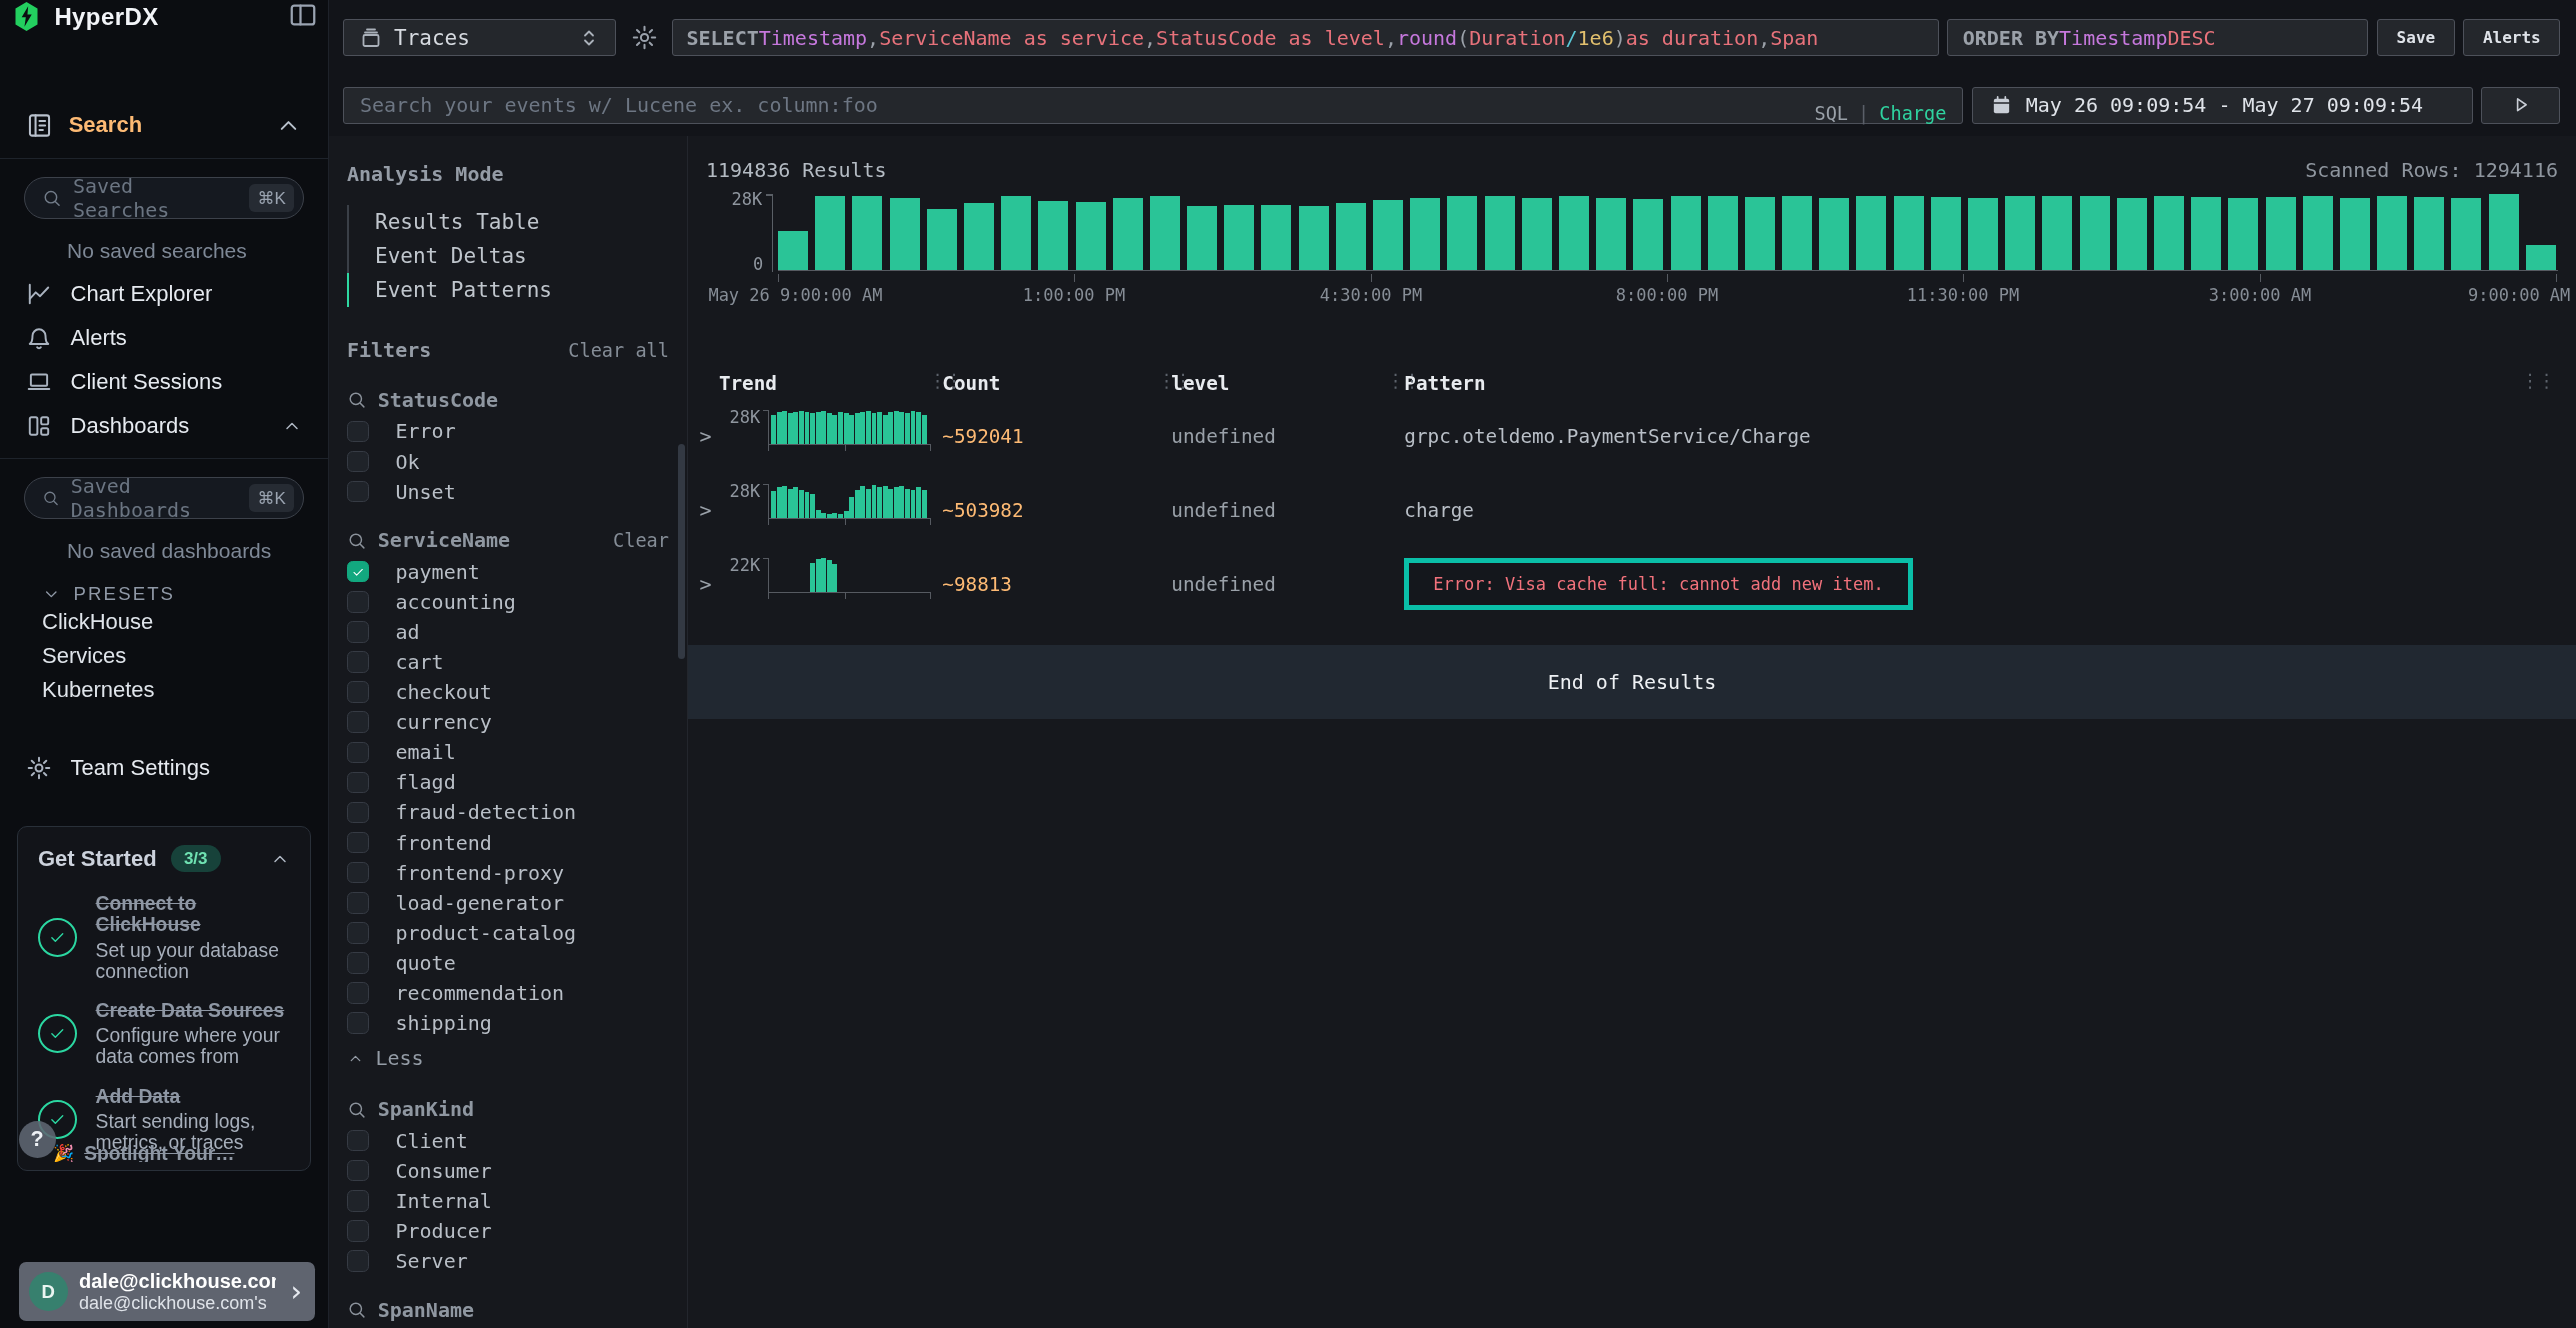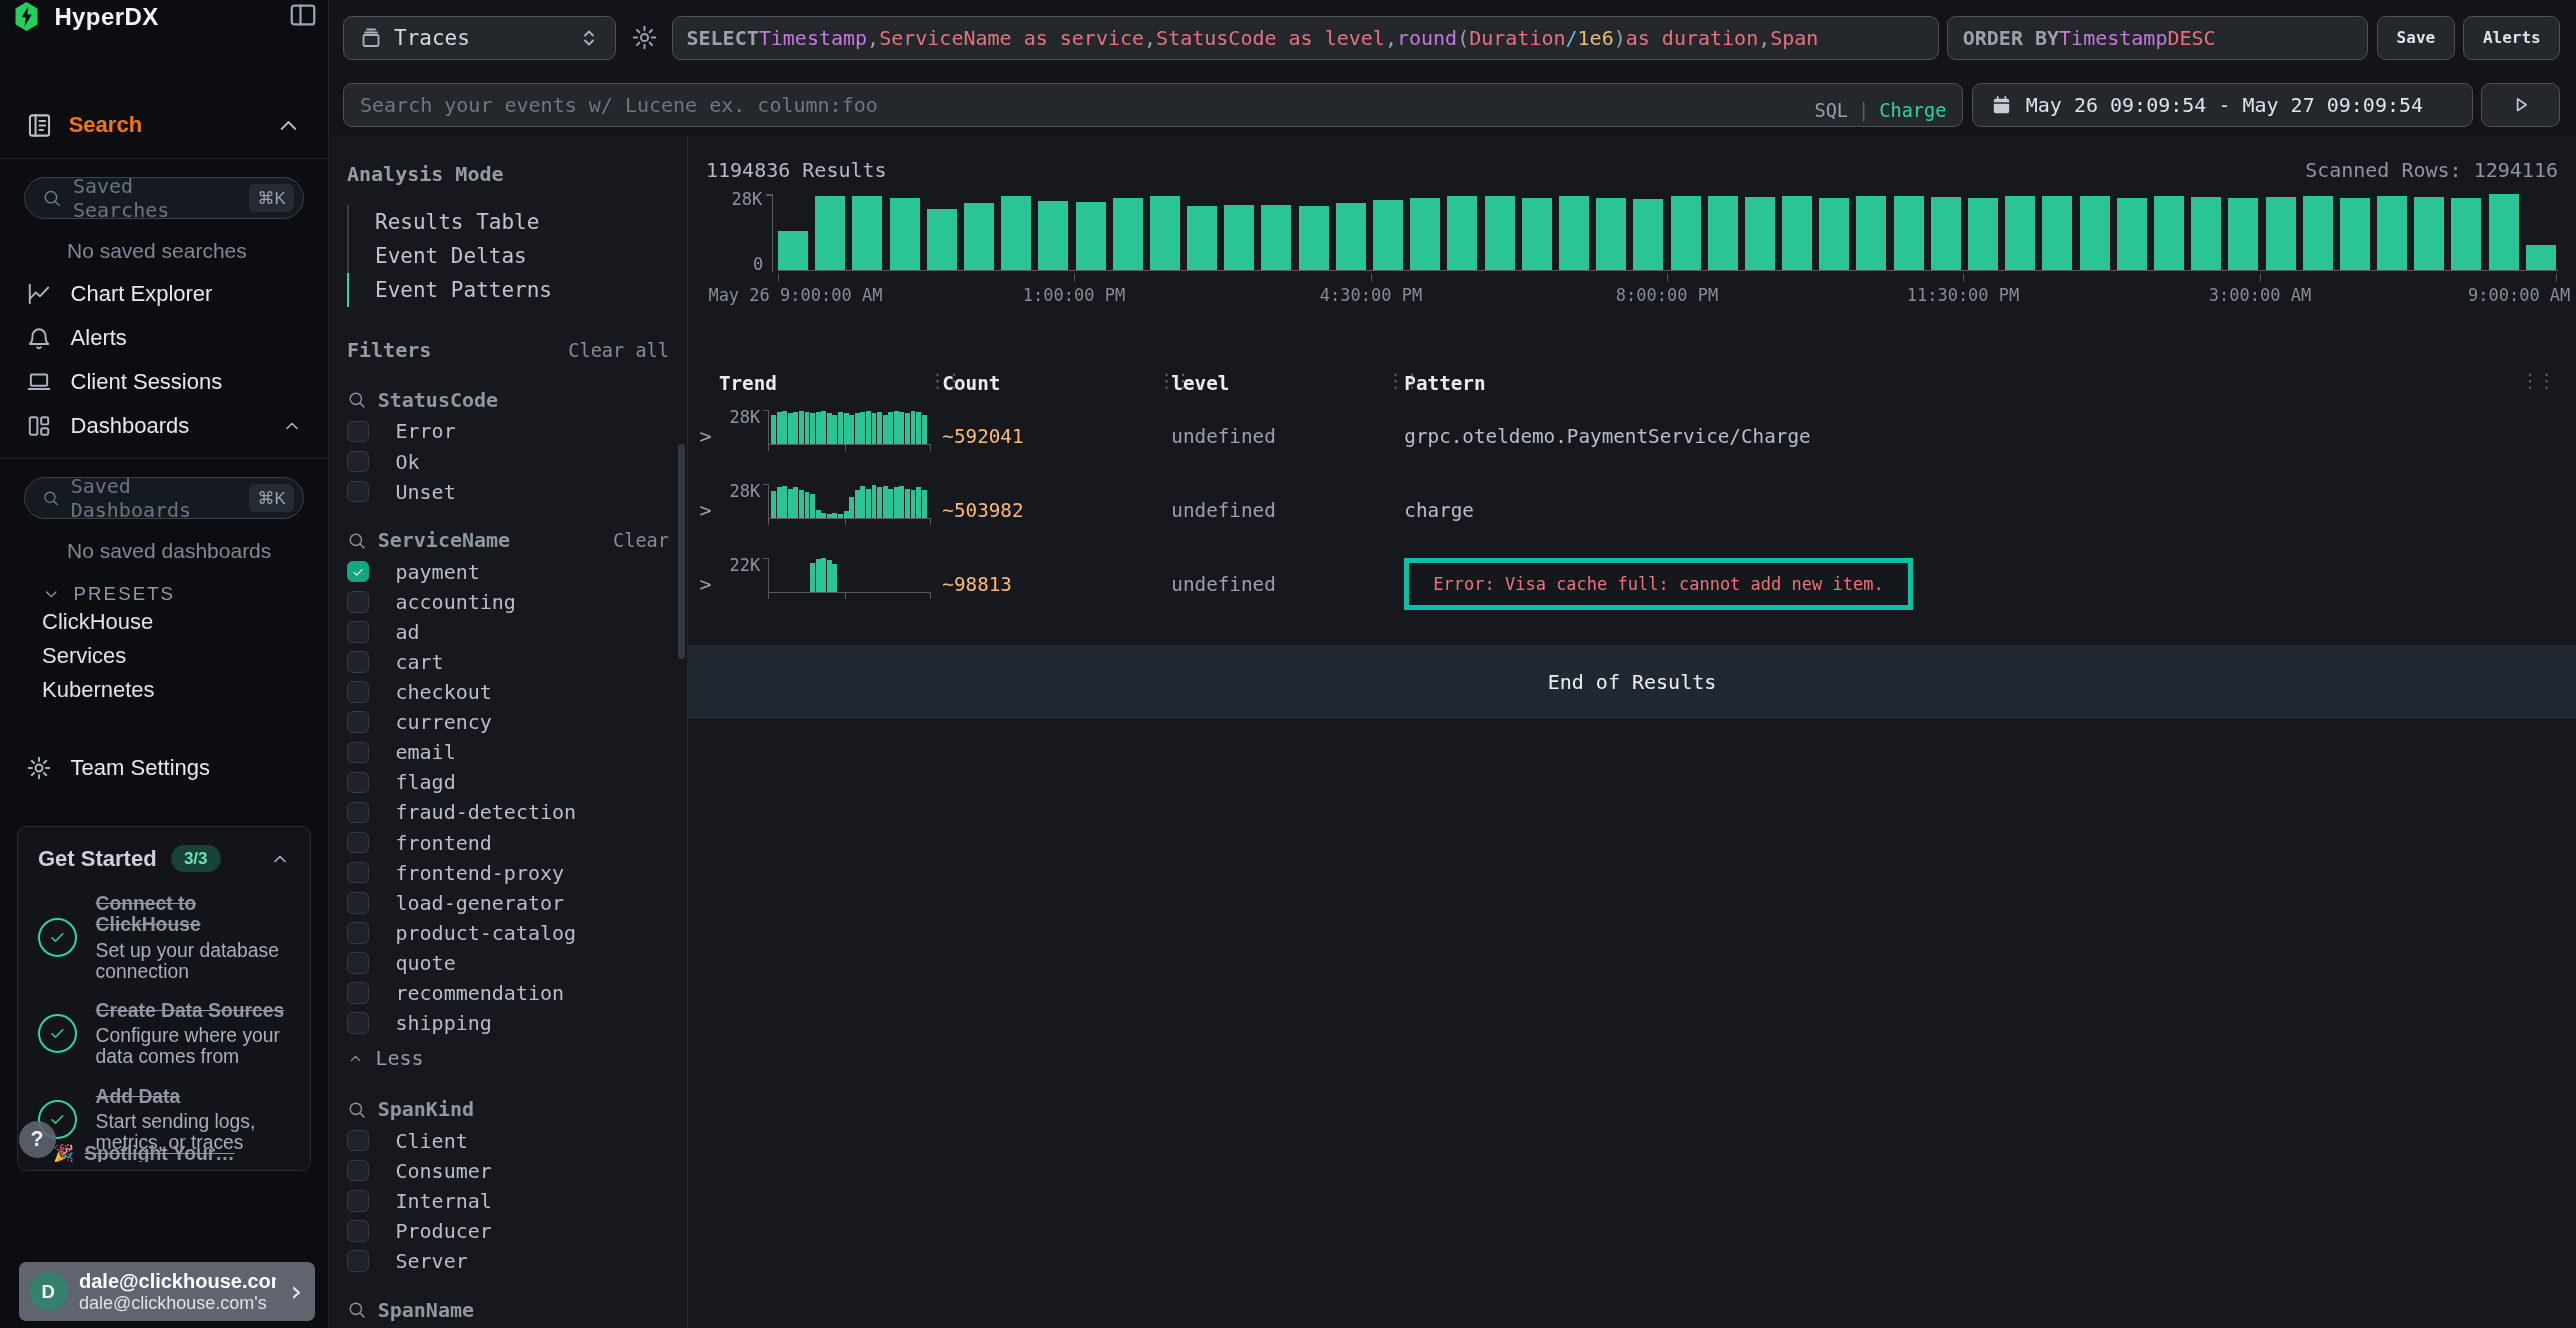--- a/index.html
+++ b/index.html
@@ -21,21 +21,21 @@
   
   .sidebar { grid-row:1/3; grid-column:1; background:#0b0d11; border-right:0.7px solid #1e222a;
     position:relative; font-family:"Liberation Sans","DejaVu Sans",sans-serif; overflow:hidden; }
   .logo-row { height:69px; display:flex; align-items:flex-start; padding:0 10px; }
   .logo-wrap { display:flex; align-items:center; gap:11.4px; cursor:pointer; }
   .logo-badge { width:33px; height:33px; }
   .logo-text { font-size:24px; font-weight:bold; color:#f2f4f8; letter-spacing:0.4px; }
   .collapse-btn { margin-left:auto; width:30px; height:30px; color:#9aa3b1; }
   .sec-head { margin-top:33px; display:flex; align-items:center; gap:15.7px; padding:0 26px; height:46px; }
   .sec-head .icon { width:27px; height:27px; color:#b9c1cd; }
-  .sec-label { font-size:22px; font-weight:bold; color:#f97316; }
+  .sec-label { font-size:22px; font-weight:bold; color:#fdba74; }
   .sec-chev { margin-left:auto; width:21.5px; height:21.5px; color:#aeb6c2; }
   .sb-divider { height:0.7px; background:#1e232b; margin-top:10px; }
   .pill { margin:18.6px 24px 0; height:42px; border:0.7px solid #3c414a; border-radius:21px;
     display:flex; align-items:center; padding:0 8.6px 0 17px; gap:11.4px; background:#151920; }
   .pill .icon { width:20px; height:20px; color:#727c89; }
   .pill-ph { font-size:20px; color:#6b7582; font-family:"DejaVu Sans Mono",monospace; }
   .pill kbd { margin-left:auto; background:#262b33; border-radius:5.7px; padding:3.6px 8.6px;
     font-size:17px; color:#9aa3b0; font-family:"Liberation Sans",sans-serif; }
   .sb-muted { margin:20px 0 0 67px; font-size:21px; color:#7e8896; }
   .side-nav { margin-top:8.6px; }
@@ -80,21 +80,21 @@
   .user-lines { overflow:hidden; }
   .user-email { font-size:20px; font-weight:bold; color:#ffffff; line-height:23px; white-space:nowrap; }
   .user-sub { font-size:18px; color:#dfe3e9; line-height:20px; white-space:nowrap; }
   .user-chev { margin-left:auto; color:#e5e8ee; font-size:29px; line-height:1;
     font-family:"DejaVu Sans Mono",monospace; }
 
   
   .topbar { grid-column:2/4; grid-row:1; background:#121419; padding:11.4px 15.7px 0 14.3px; }
   .tb-row { display:flex; align-items:center; gap:8.6px; height:53px; }
   .tb-row2 { margin-top:14.3px; }
-  .tbox { background:#24272c; border:0.7px solid #4d515a; border-radius:9px; height:44px;
+  .tbox { background:#24272c; border:0.7px solid #4d515a; border-radius:3px; height:37px;
     display:flex; align-items:center; }
   .traces-select { width:273px; padding:0 14.3px; gap:11.4px; cursor:pointer; }
   .traces-select .icon { width:24px; height:24px; color:#aab1ba; }
   .traces-label { font-size:21px; color:#d6dae0; }
   .updown { margin-left:auto; width:18.6px; height:21.5px; color:#858d97; }
   .gear-btn { width:39px; height:39px; color:#9aa1ab; justify-content:center; align-items:center;
     display:flex; cursor:pointer; }
   .gear-btn .icon { width:27px; height:27px; }
   .query-box { flex:1; padding:0 13px; overflow:hidden; white-space:nowrap; font-size:20px; cursor:text; }
   .order-box { width:421px; padding:0 14.3px; overflow:hidden; white-space:nowrap; font-size:20px; }

